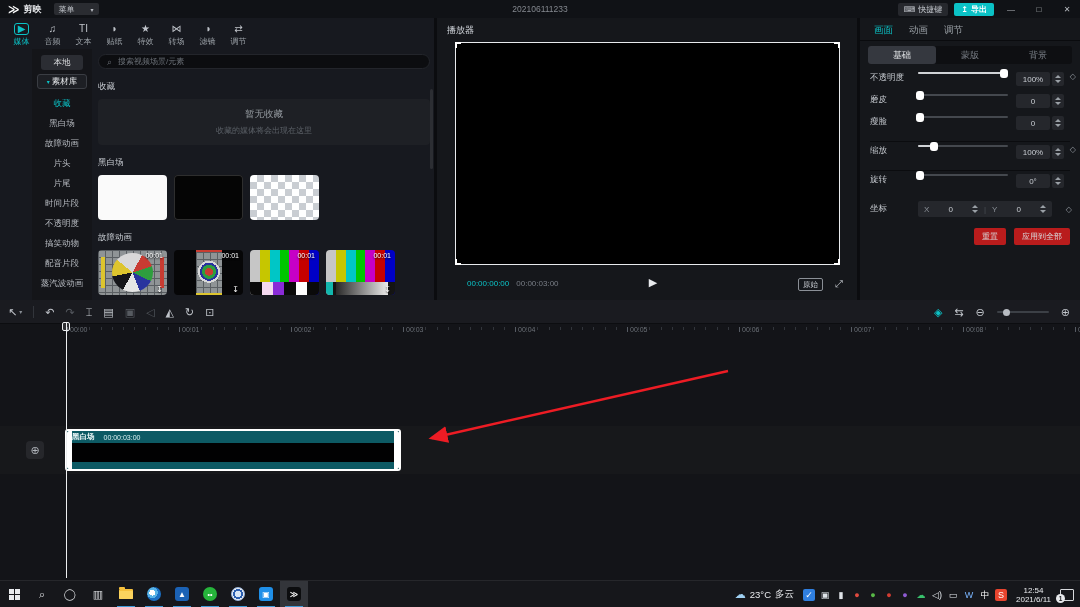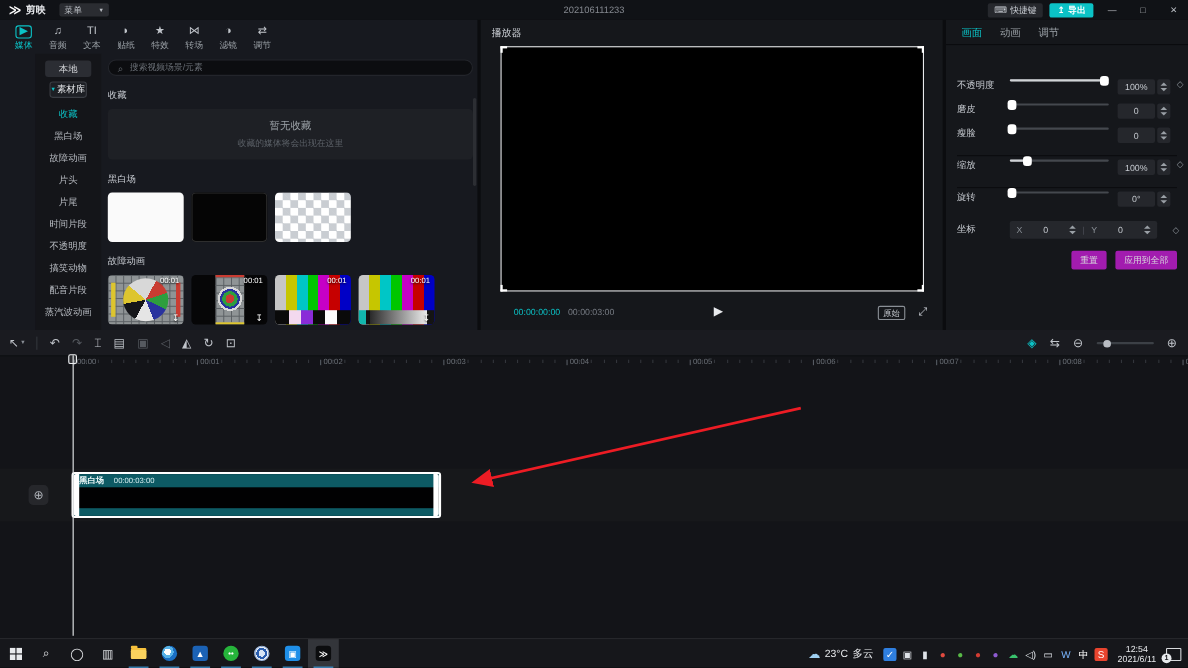--- a/index.html
+++ b/index.html
@@ -27,21 +27,21 @@
 #media-tabs{display:flex;padding:3px 0 0 6px;}
 .tab{width:31px;display:flex;flex-direction:column;align-items:center;gap:1px;padding:2px 0;}
 .ticon{font-size:10px;line-height:12px;color:#c0c4ca;}
 .tlabel{font-size:8px;color:#9aa0a6;}
 .tab.active .ticon{color:#0bc2c6;border:1px solid #0bc2c6;border-radius:3px;padding:0 3px;line-height:10px;}
 .tab.active .tlabel{color:#0bc2c6;}
 
 #media-body{display:flex;height:252px;padding-left:32px;}
 #sidebar{width:60px;background:#141519;padding-top:4px;flex-shrink:0;}
 #local-pill{width:42px;height:15px;margin:2px auto 4px;background:#2b2d33;border-radius:3px;display:flex;align-items:center;justify-content:center;font-size:8.5px;color:#d8dadd;}
-#library-pill{width:34px;height:15px;margin:0 auto 4px;background:#1d1f24;border:1px solid #3a3d43;border-radius:3px;display:flex;align-items:center;justify-content:center;gap:2px;font-size:8.5px;color:#e6e8eb;}
+#library-pill{width:50px;height:15px;margin:0 auto 4px;background:#1d1f24;border:1px solid #3a3d43;border-radius:3px;display:flex;align-items:center;justify-content:center;gap:2px;font-size:8.5px;color:#e6e8eb;}
 #library-pill .caret{font-size:6px;color:#0bc2c6;}
 .scat{height:20px;line-height:20px;text-align:center;font-size:8.5px;color:#b6bac0;}
 .scat.active{color:#0bc2c6;}
 
 #media-content{flex:1;position:relative;padding:4px 4px 0 6px;overflow:hidden;}
 #searchbar{height:15px;background:#0c0d10;border:1px solid #23252b;border-radius:8px;display:flex;align-items:center;padding:0 8px;gap:4px;margin-top:1px;}
 #searchbar .sic{font-size:9px;color:#6b7077;line-height:10px;}
 #searchbar input{background:transparent;border:none;outline:none;font-size:8px;color:#9aa0a6;width:100%;font-family:inherit;}
 #searchbar input::placeholder{color:#6b7077;}
 .sec-label{font-size:8.5px;color:#c9cdd3;margin:12px 0 6px 0;}
@@ -104,21 +104,21 @@
 .kficon{width:12px;text-align:right;font-size:8px;color:#8a9097;flex-shrink:0;}
 .kficon.hidden{visibility:hidden;}
 .sdiv{height:1px;background:#0b0c0f;margin:3px 10px;}
 #coord-row{height:22px;display:flex;align-items:center;padding:0 8px 0 10px;margin-top:2px;}
 #coord-box{flex:1;height:16px;background:#25272c;border-radius:2px;display:flex;align-items:center;padding:0 6px;gap:4px;font-size:8px;color:#c8ccd2;margin-right:8px;}
 #coord-box .axis{color:#8a9097;}
 #coord-box .cdiv{color:#4a4e55;margin:0 2px;}
 #coord-box .cstep{display:flex;flex-direction:column;gap:2px;align-items:center;}
 #coord-box .sp{flex:1;}
 #props-buttons{display:flex;justify-content:flex-end;gap:8px;padding:8px 10px 0 0;}
-.pbtn{background:#a21caf;border-radius:2px;font-size:8px;color:#d8dadd;padding:3px 8px;}
+.pbtn{background:#b91c1c;border-radius:2px;font-size:8px;color:#d8dadd;padding:3px 8px;}
 
 
 #timeline{position:absolute;left:0;top:300px;width:1080px;height:280px;background:#131418;}
 #tl-toolbar{position:absolute;left:0;top:0;right:0;height:24px;background:#1a1b20;border-bottom:1px solid #0c0d10;}
 #tl-left{position:absolute;left:8px;top:0;height:24px;display:flex;align-items:center;gap:11px;}
 .tbtn{font-size:11px;color:#c0c4ca;line-height:12px;display:flex;align-items:center;gap:2px;}
 .tbtn.dim{color:#565a60;}
 .tbtn.accent{color:#0bc2c6;}
 .tcaret{font-size:6px;color:#8a8f96;}
 .tsep{width:1px;height:12px;background:#32353b;}
@@ -311,20 +311,25 @@
     </div>
   </div>
 
   <div id="props-panel">
     <div id="props-tabs">
         <span class="ptab active">画面</span>
         <span class="ptab">动画</span>
         <span class="ptab">调节</span>
       </div>
     <div id="props-divider"></div>
+    <div id="props-subtabs">
+        <span class="seg active">基础</span>
+        <span class="seg">蒙版</span>
+        <span class="seg">背景</span>
+      </div>
     <div id="props-body">
       <div id="sliders-box">
           <div class="srow">
             <span class="slabel">不透明度</span>
             <div class="strack">
               <div class="sfill" style="width: 96%;"></div>
               <div class="sknob" style="left: calc(96% - 4px);"></div>
             </div>
             <div class="vbox">100%</div>
             <div class="stepper">

